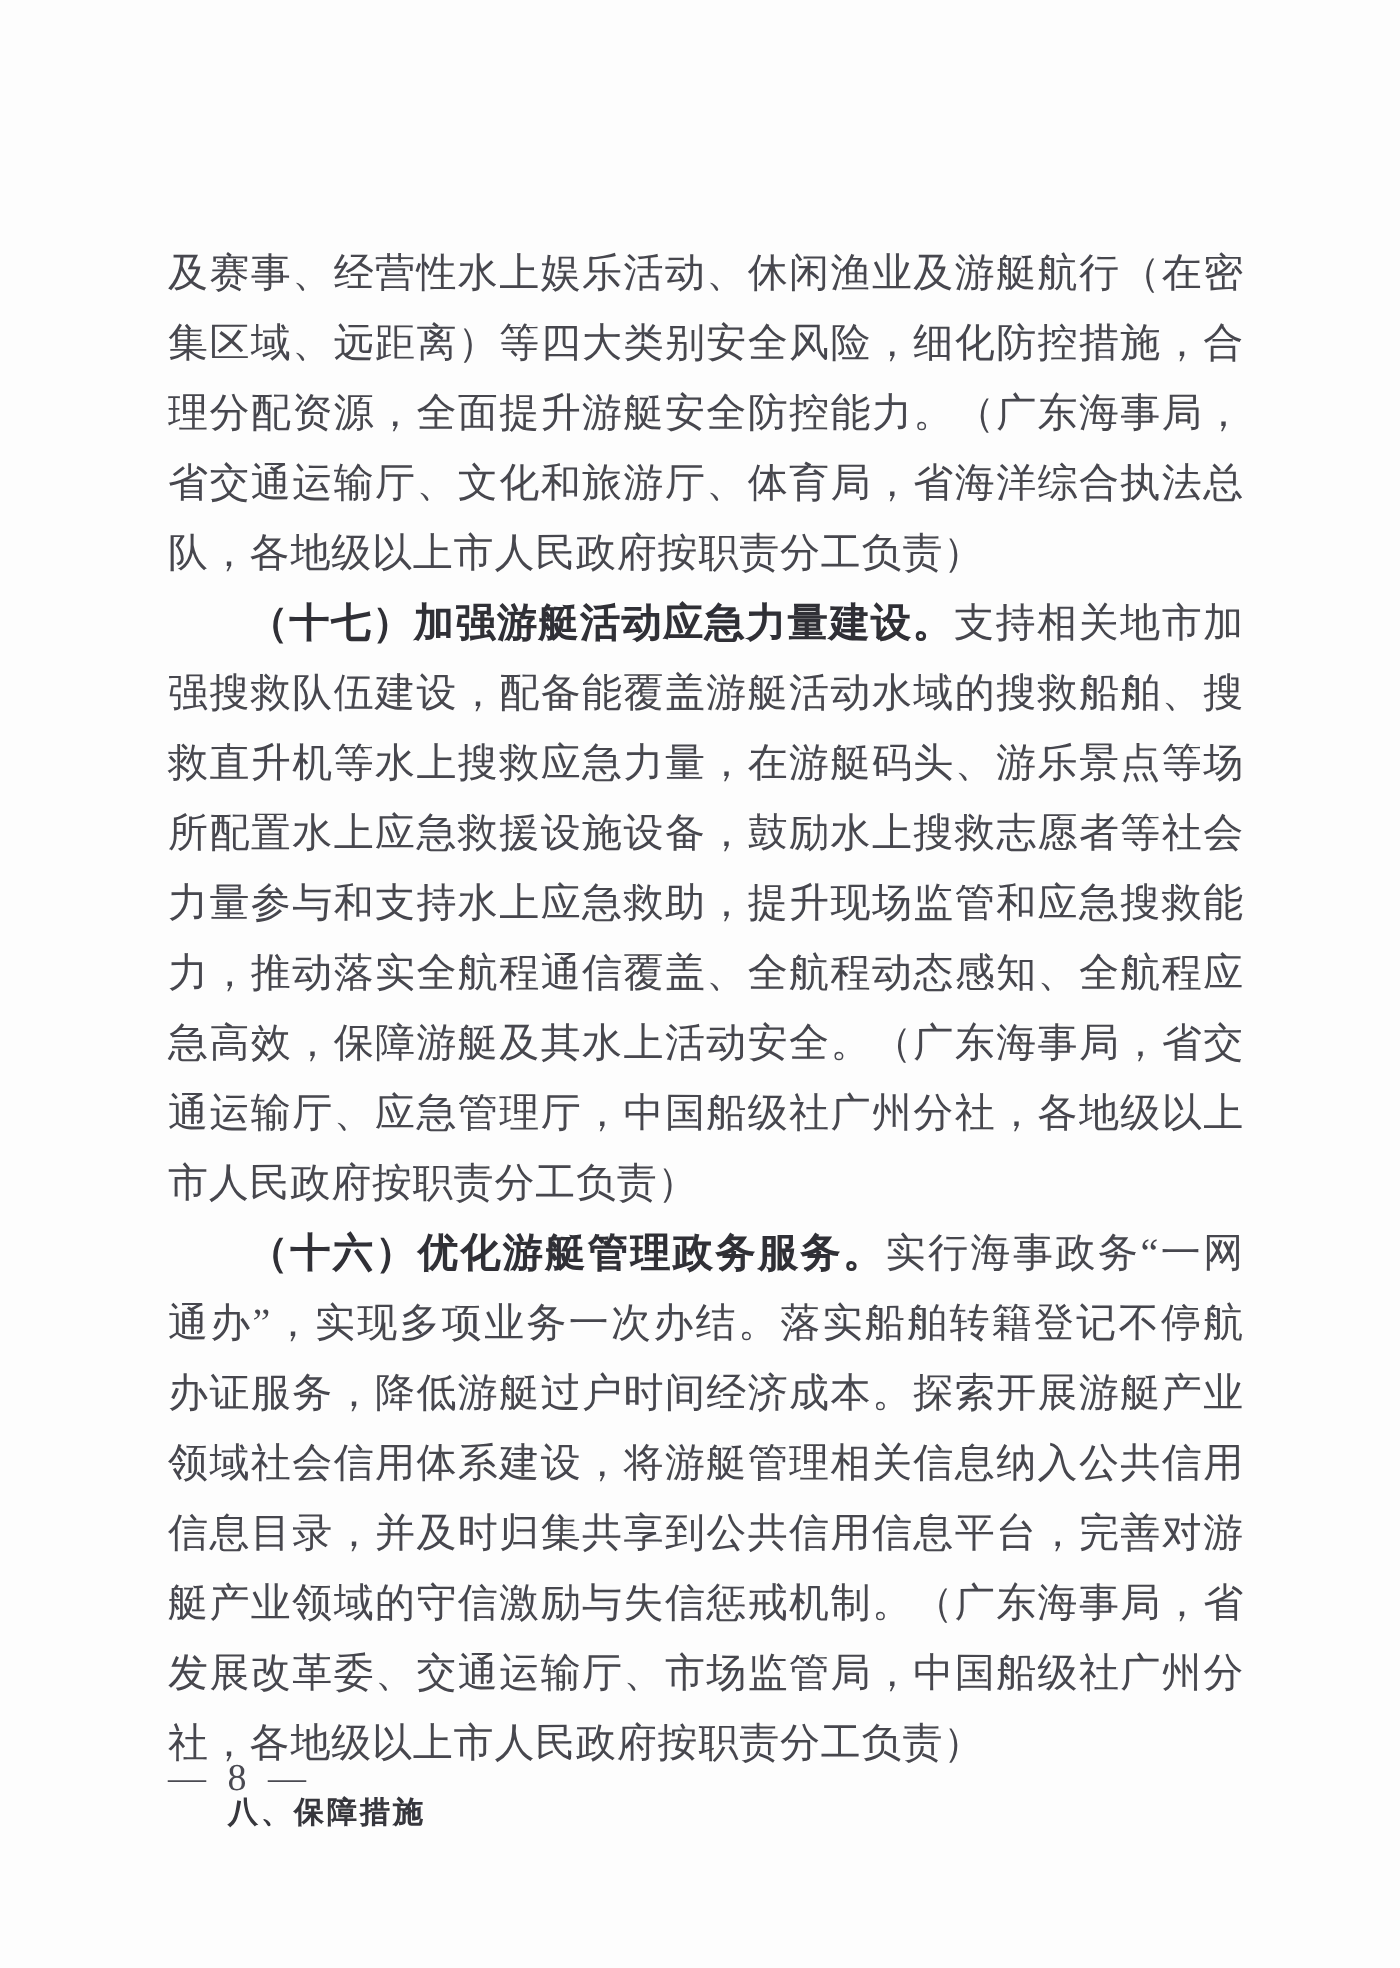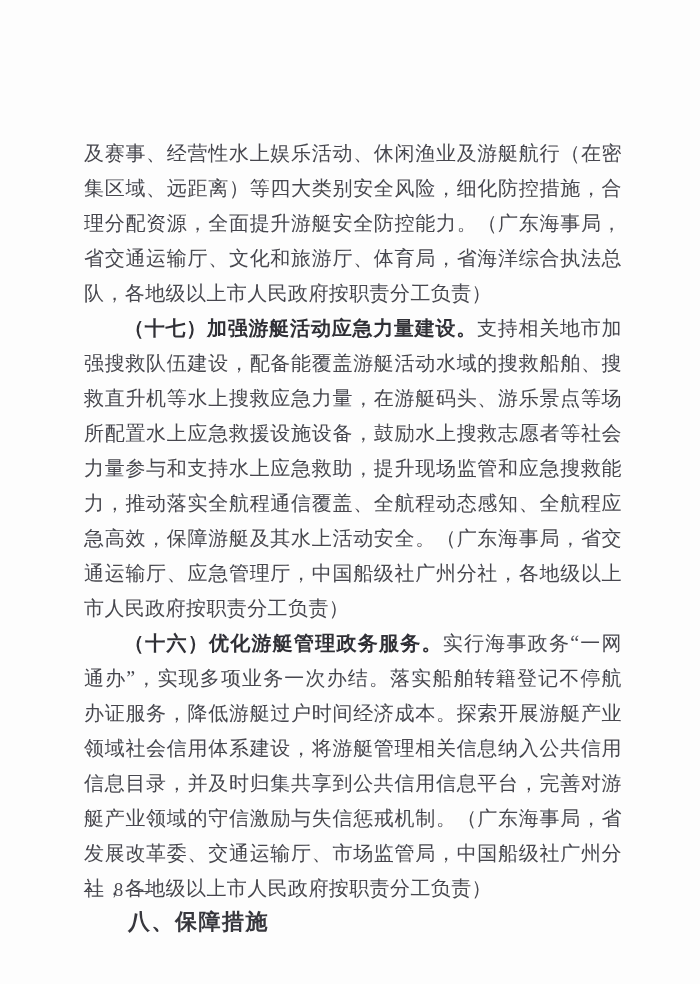--- a/index.html
+++ b/index.html
@@ -12,21 +12,21 @@
     width: 700px;
     height: 984px;
     margin: 0 auto;
     background: #fdfdfd;
     overflow: hidden;
     font-family: "Liberation Serif", "DejaVu Serif", serif;
   }
   .content {
     position: absolute;
     left: 84px;
-    top: 136px;
+    top: 120px;
     width: 538px;
     font-size: 20px;
     line-height: 35px;
     color: #47474e;
     text-align: justify;
     text-justify: inter-ideograph;
     letter-spacing: 0.4px;
   }
   .content p {
     margin: 0;
@@ -38,23 +38,23 @@
   p.para-item {
     text-indent: 2em;
   }
   .item-lead {
     font-weight: 700;
     color: #303036;
   }
   .section-heading {
     margin: 0;
     text-indent: 2em;
-    font-family: Liberation Mono, monospace;
+    font-family: Liberation Serif, serif;
     font-weight: 700;
-    font-size: 22px;
+    font-size: 15px;
     line-height: 35px;
     letter-spacing: 1.5px;
     color: #37373d;
   }
   .page-number {
     position: absolute;
     left: 84px;
     top: 876px;
     font-size: 19px;
     line-height: 28px;

